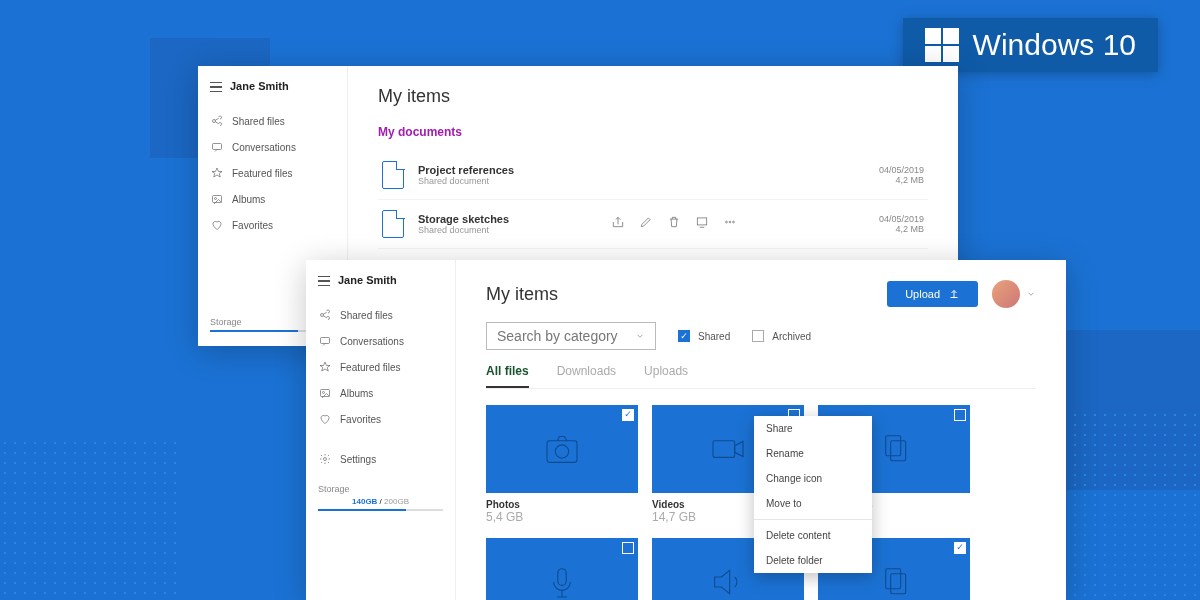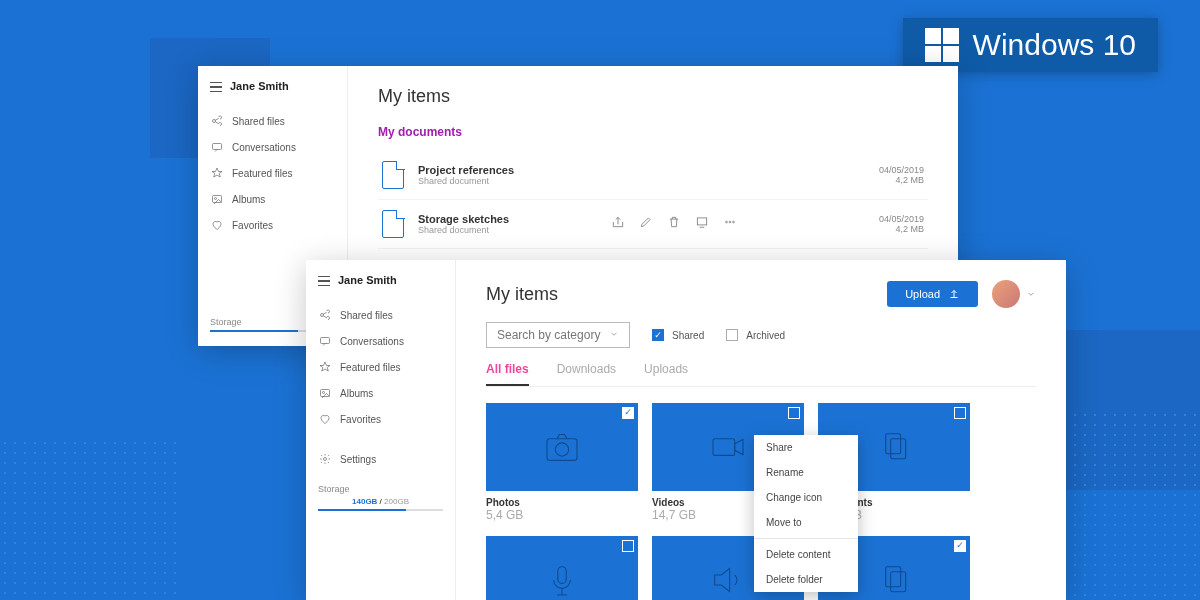--- a/index.html
+++ b/index.html
@@ -40,40 +40,40 @@
 .doc-date{font-size:9px;color:#888}
 .doc-size{font-size:9px;color:#888}
 .row-actions{display:flex;gap:14px;margin-left:auto;margin-right:40px}
 .row-actions svg{width:14px;height:14px;stroke:#777;fill:none;stroke-width:1.4}
 .topbar{display:flex;align-items:center;margin-bottom:14px}
 .upload-btn{margin-left:auto;background:#1b72d4;color:#fff;font-size:11px;padding:7px 18px;border-radius:3px;display:flex;align-items:center;gap:8px;cursor:pointer}
 .avatar{width:28px;height:28px;border-radius:50%;background:linear-gradient(135deg,#e9a37a,#c77);margin-left:14px}
 .chev{margin-left:6px}
 .chev svg{width:10px;height:10px;stroke:#777;fill:none;stroke-width:1.6}
 .filters{display:flex;align-items:center;gap:22px;margin-bottom:14px}
-.select{border:1px solid #bbb;padding:5px 10px;font-size:12px;color:#777;width:144px;display:flex;align-items:center;cursor:pointer}
+.select{border:1px solid #bbb;padding:5px 10px;font-size:14px;color:#777;width:170px;display:flex;align-items:center;cursor:pointer}
 .select .chev{margin-left:auto}
 .chk{display:flex;align-items:center;font-size:10px;color:#555;gap:8px;cursor:pointer}
 .chkbox{width:12px;height:12px;border:1.3px solid #1b72d4;display:flex;align-items:center;justify-content:center}
 .chkbox.on{background:#1b72d4}
 .chkbox.on::after{content:"✓";color:#fff;font-size:9px}
 .chkbox.off{border-color:#aaa}
 .tabs{display:flex;gap:28px;border-bottom:1px solid #eee;margin-bottom:16px}
 .tab{font-size:12px;color:#aaa;padding-bottom:8px;cursor:pointer}
-.tab.active{color:#ec4899;font-weight:600;border-bottom:2px solid #333}
+.tab.active{color:#14532d;font-weight:600;border-bottom:2px solid #333}
 .grid{display:flex;gap:14px;flex-wrap:wrap}
 .card{width:152px}
 .card-img{height:88px;background:#1b72d4;position:relative;display:flex;align-items:center;justify-content:center}
 .card-img svg{width:40px;height:40px;stroke:#0e4a8e;fill:none;stroke-width:1.3}
 .card-chk{position:absolute;top:4px;right:4px;width:12px;height:12px;border:1.3px solid #fff}
 .card-chk.on{background:#fff}
 .card-chk.on::after{content:"✓";color:#1b72d4;font-size:9px;line-height:9px;display:block;text-align:center}
 .card-name{font-size:10px;font-weight:600;color:#333;margin-top:6px}
 .card-size{font-size:12px;color:#aaa}
-.ctx-menu{position:absolute;left:754px;top:435px;width:104px;background:#fff;box-shadow:0 4px 16px rgba(0,0,0,.25);z-index:50;font-size:10px;color:#444}
+.ctx-menu{position:absolute;left:754px;top:416px;width:118px;background:#fff;box-shadow:0 4px 16px rgba(0,0,0,.25);z-index:50;font-size:10px;color:#444}
 .ctx-item{padding:7px 12px;cursor:pointer}
 .ctx-sep{height:1px;background:#e5e5e5;margin:3px 0}
 .settings-row{margin-top:14px}
 </style>
 </head>
 <body>
 
 <div class="bg-sq1"></div>
 <div class="bg-sq2"></div>
 <div class="dots dots1"></div>

